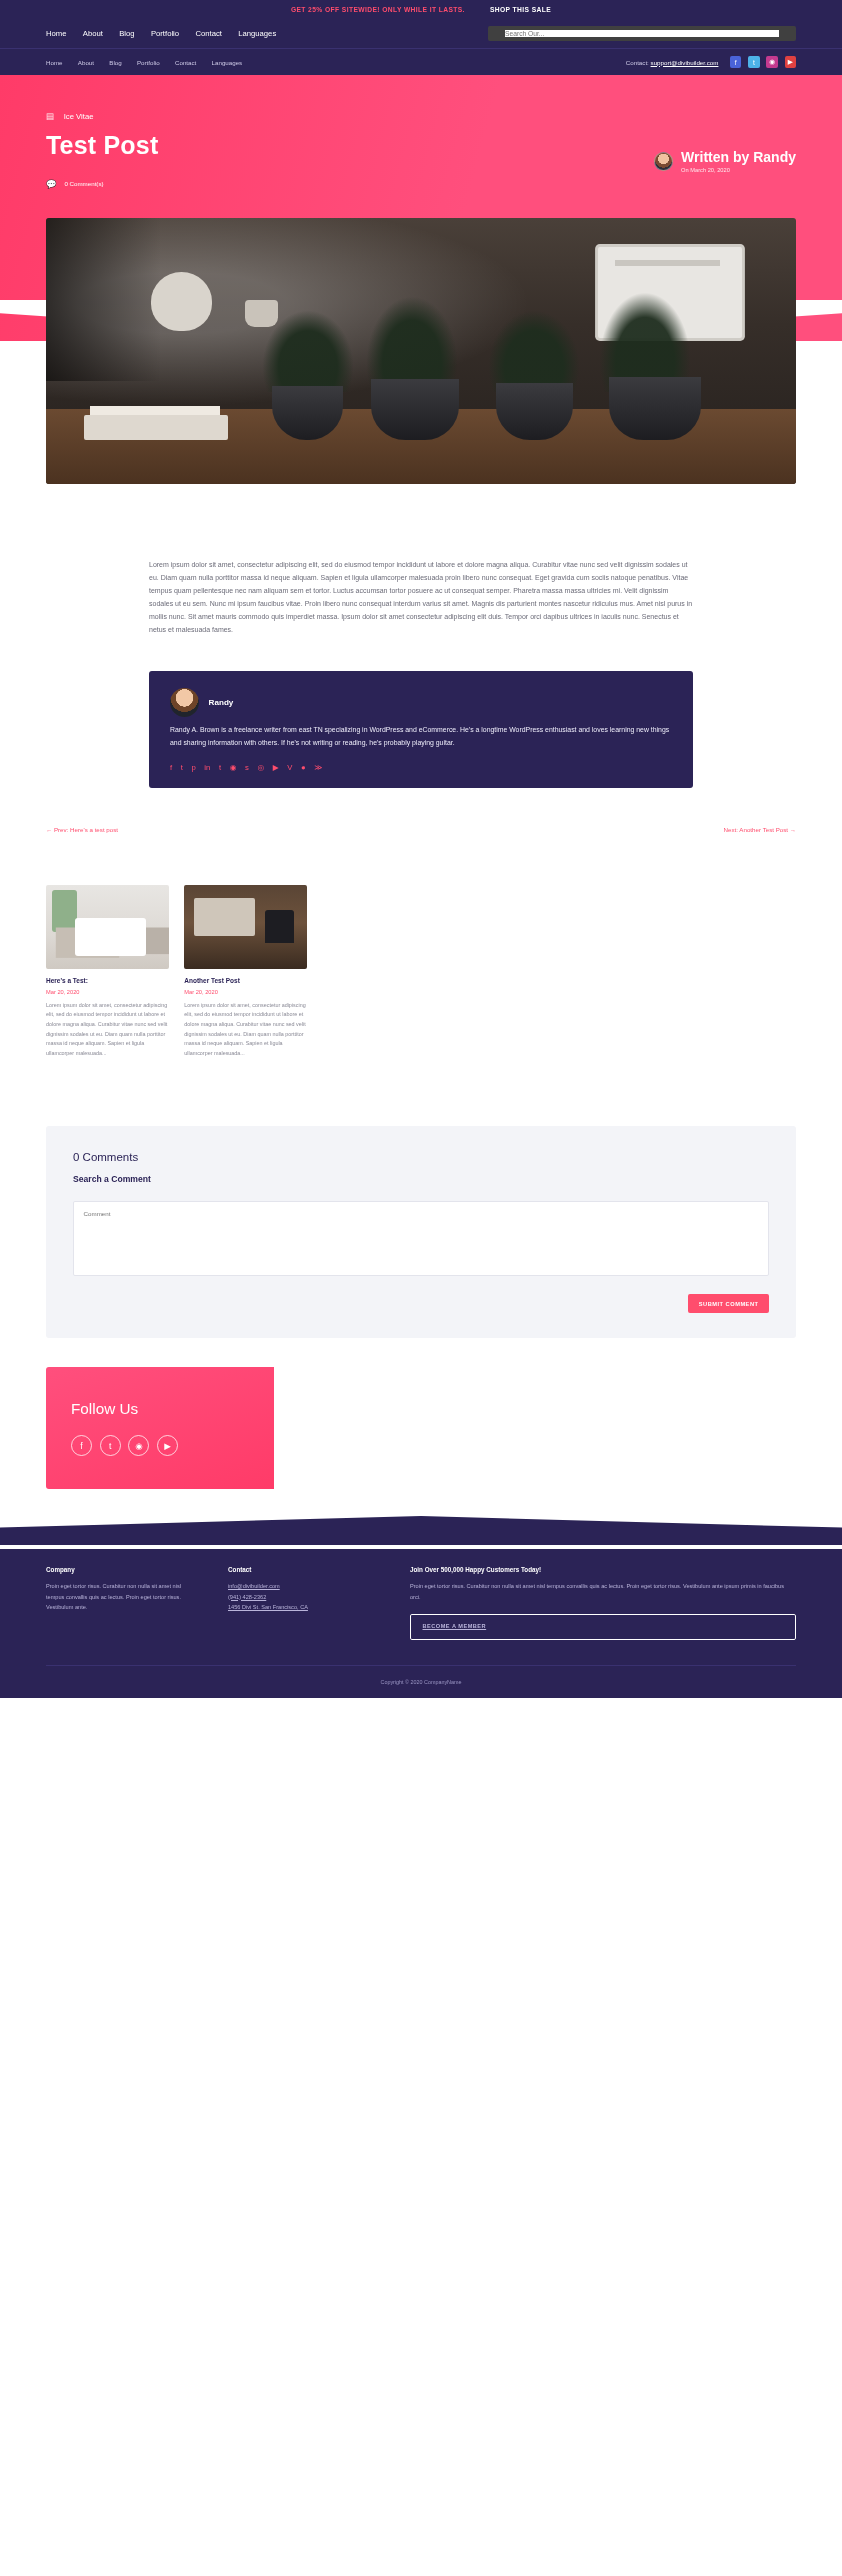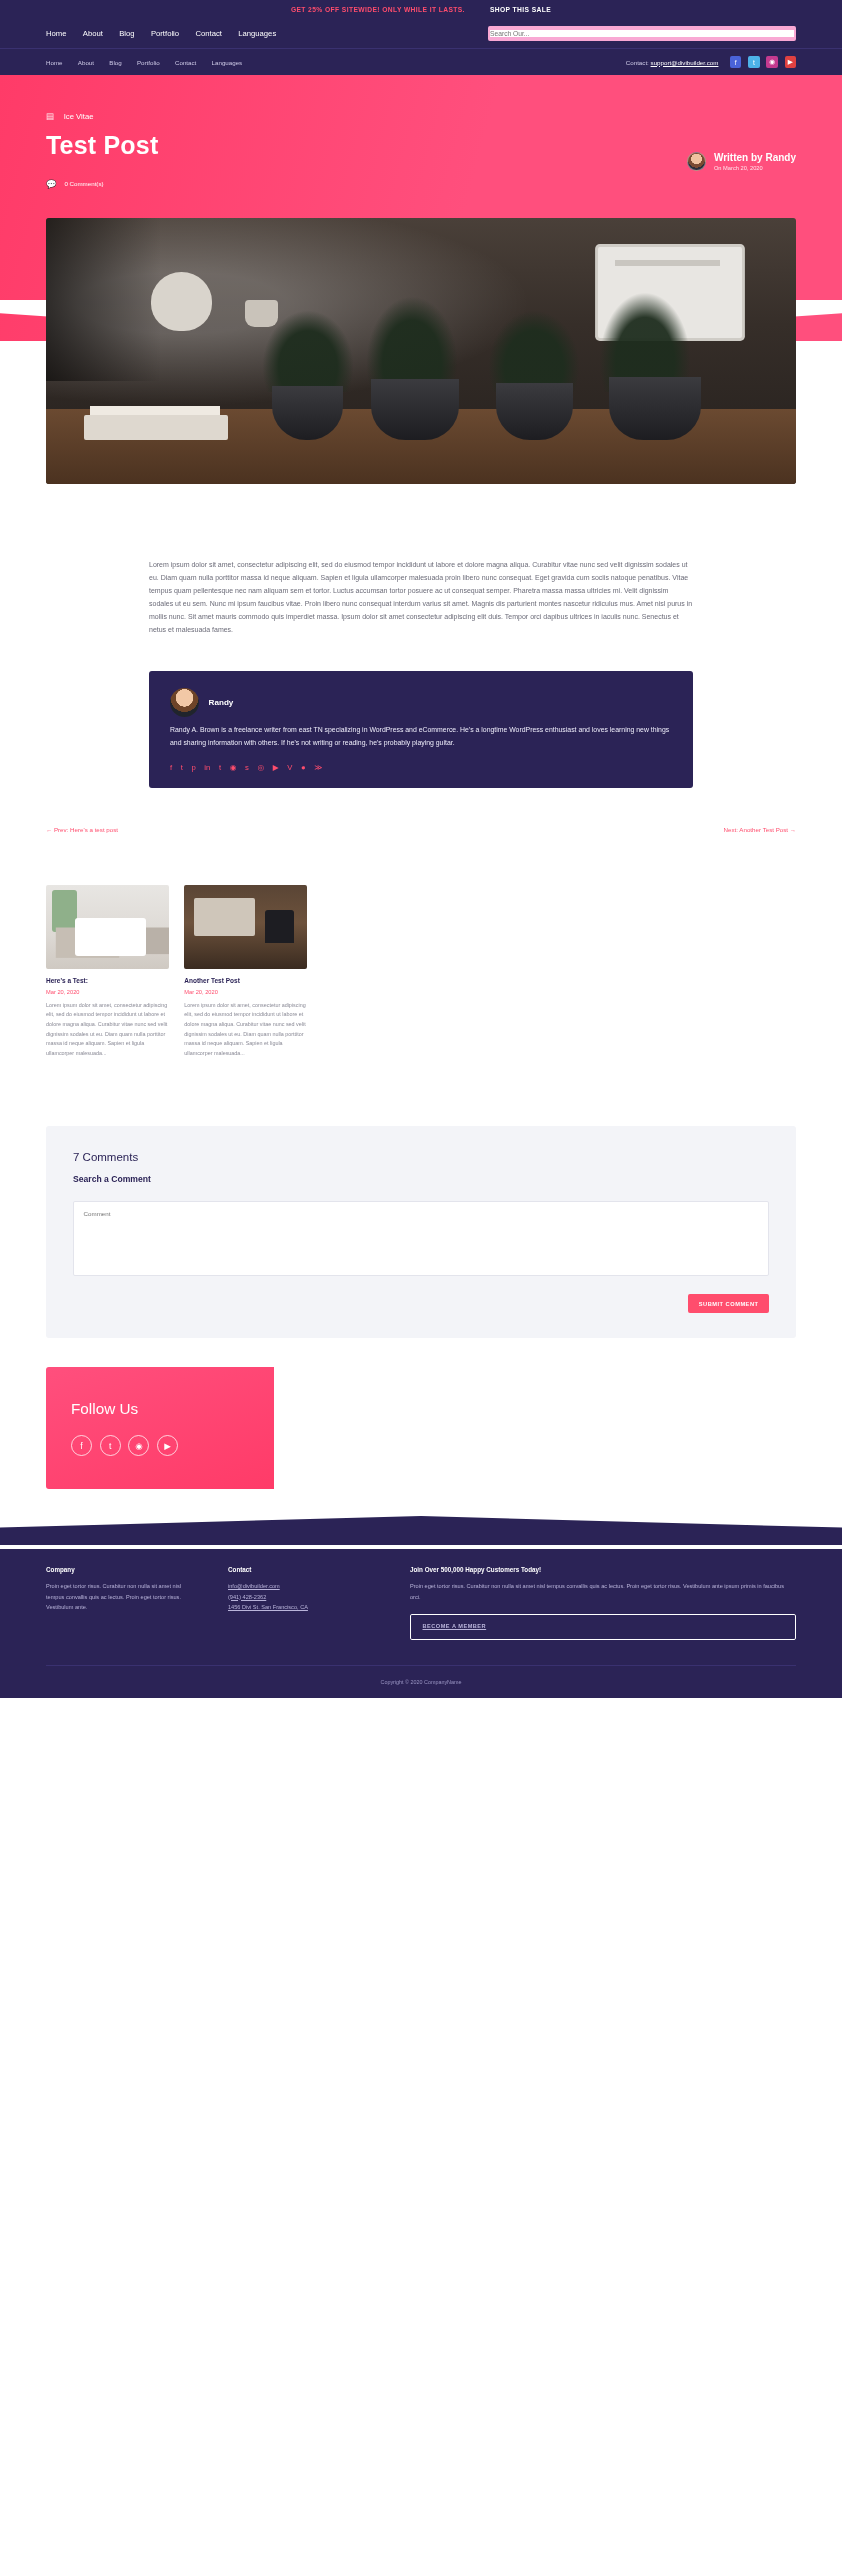--- a/index.html
+++ b/index.html
@@ -33,22 +33,22 @@
     background: #2b2356;
     height: 29px;
     display: flex;
     align-items: center;
     padding: 0 46px;
     justify-content: space-between;
   }
   .nav-primary ul { display: flex; gap: 16.3px; list-style: none; }
   .nav-primary li { color: #fff; font-size: 7.7px; }
   .search-box {
-    width: 308px; height: 14.4px; background: #f9a8d4; border-radius: 1.9px;
-    display: flex; align-items: center; padding: 0 2px;
+    width: 308px; height: 14.4px; background: #404040; border-radius: 1.9px;
+    display: flex; align-items: center; padding: 0 17px;
   }
   .search-box input {
     border: none; outline: none; font-size: 6.7px; color: #999;
     width: 100%; font-family: "Liberation Sans", sans-serif;
   }
 
   
   .nav-secondary {
     background: #2b2356;
     border-top: 1px solid #3a3170;
@@ -86,21 +86,21 @@
   .bc-icon { font-size: 8.6px; opacity: .9; }
   .hero-title {
     color: #fff; font-size: 25px; font-weight: bold; margin-top: 9.6px; letter-spacing: 0.2px;
   }
   .hero-meta { display: flex; align-items: center; gap: 7.7px; color: #fff; margin-top: 23px; }
   .avatar-hero {
     width: 19px; height: 19px; border-radius: 50%;
     background: radial-gradient(circle at 50% 35%, #f0c2a0 0 38%, #7a4a32 39% 62%, #2d2d3a 63% 100%);
     border: 1px solid rgba(255,255,255,.4);
   }
-  .meta-name { font-size: 10px; font-weight: bold; }
+  .meta-name { font-size: 14px; font-weight: bold; }
   .meta-date { font-size: 5.7px; opacity: .85; margin-top: 1.9px; }
   .comments-line { display: flex; align-items: center; gap: 7.7px; color: #fff; margin-top: 19px; font-size: 6.2px; }
   .bubble-icon { font-size: 8.6px; }
 
   
   .featured-wrap { position: relative; margin-top: -123px; padding: 0 46px; z-index: 5; }
   .featured-img {
     width: 750px; height: 266px; border-radius: 2.9px; overflow: hidden; position: relative;
     background:
       radial-gradient(ellipse at 18% 32%, rgba(255,255,255,.25) 0 12%, rgba(0,0,0,0) 40%),
@@ -399,21 +399,21 @@
       <div class="card">
         <div class="card-thumb thumb-b"></div>
         <div class="card-title">Another Test Post</div>
         <div class="card-date">Mar 20, 2020</div>
         <div class="card-excerpt">Lorem ipsum dolor sit amet, consectetur adipiscing elit, sed do eiusmod tempor incididunt ut labore et dolore magna aliqua. Curabitur vitae nunc sed velit dignissim sodales ut eu. Diam quam nulla porttitor massa id neque aliquam. Sapien et ligula ullamcorper malesuada...</div>
       </div>
     </div>
   </div>
 
   <div class="comments-box">
-    <div class="comments-title">7 Comments</div>
+    <div class="comments-title">0 Comments</div>
     <div class="submit-title">Search a Comment</div>
     <textarea class="comment-area" placeholder="Comment" style=""></textarea>
     <div class="submit-row">
       <button class="btn-submit">SUBMIT COMMENT</button>
     </div>
   </div>
 
   <div class="subscribe">
     <div class="follow-col">
       <h3>Follow Us</h3>

